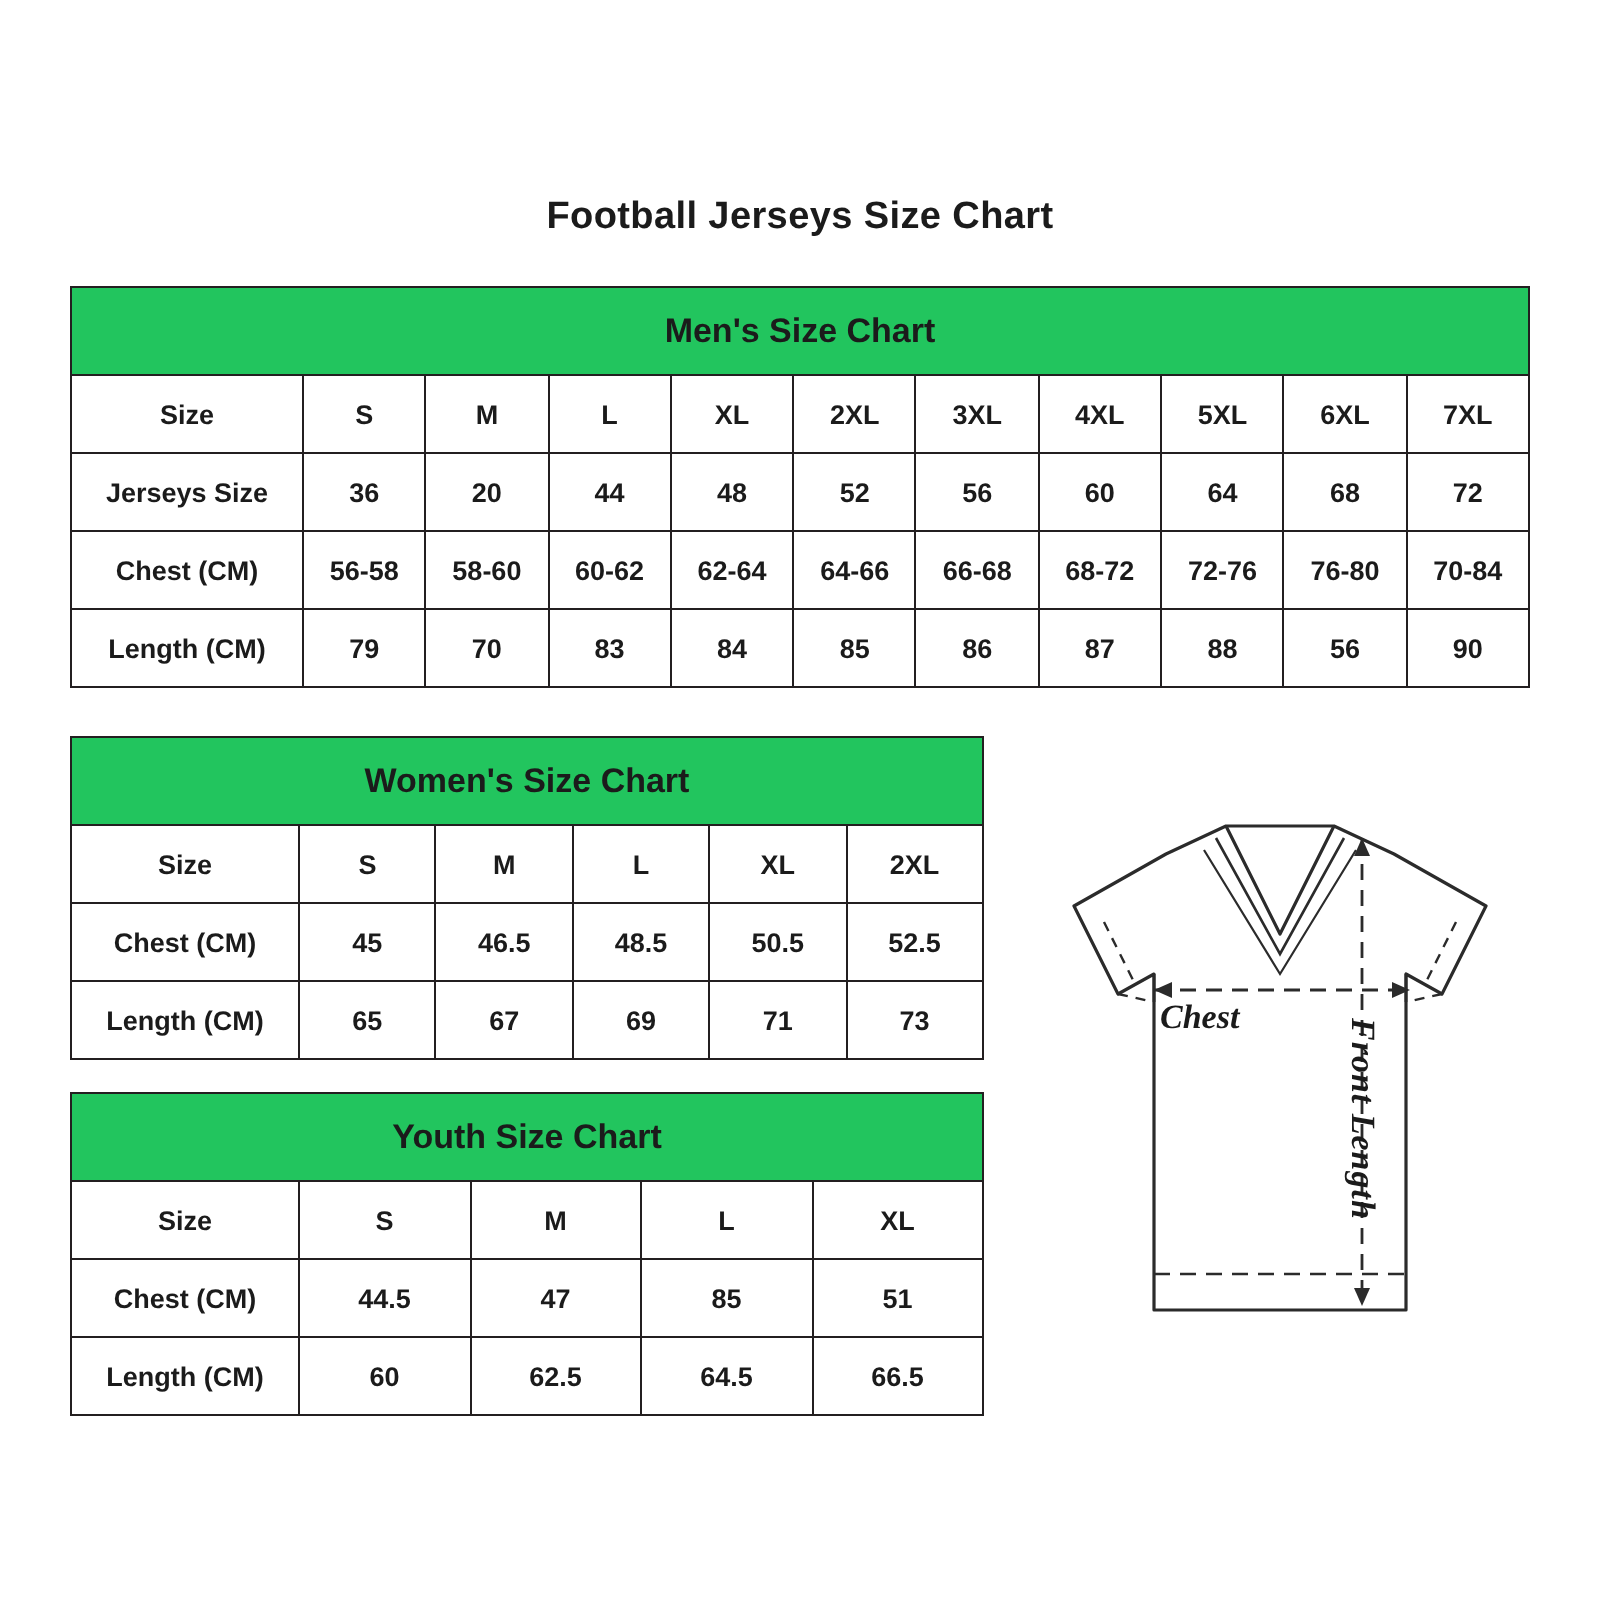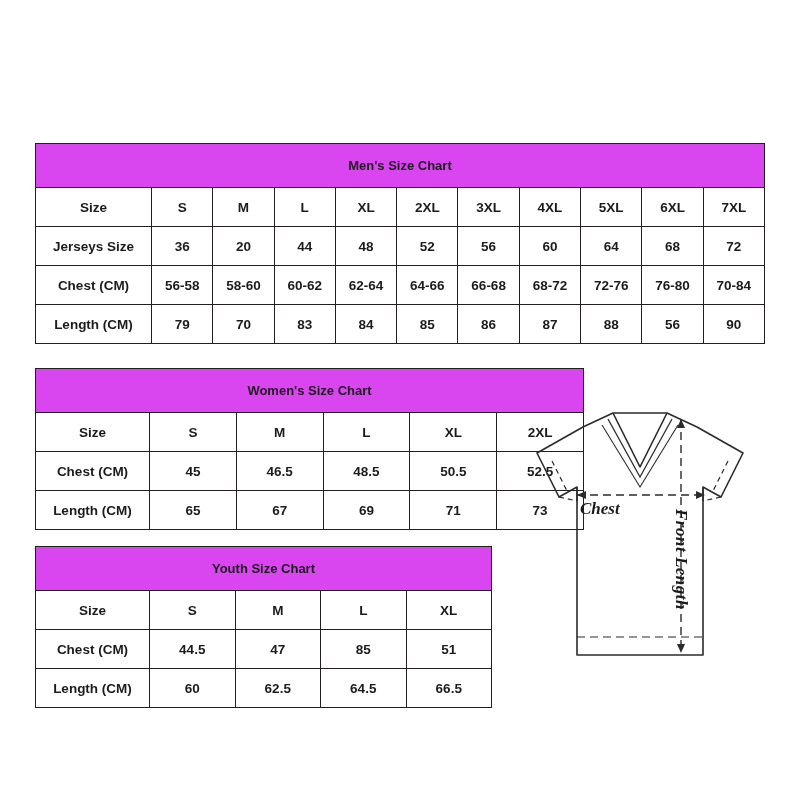--- a/index.html
+++ b/index.html
@@ -44,22 +44,22 @@
     font-size: 13.5px;
     font-weight: bold;
     color: #1b1b1b;
     padding: 0;
     height: 38px;
     white-space: nowrap;
   }
   table.chart caption {
     border: 1px solid #231f20;
     border-bottom: none;
-    background: #d946ef;
-    font-size: 13px;
+    background: #22c55e;
+    font-size: 17px;
     font-weight: bold;
     height: 43px;
     line-height: 43px;
     caption-side: top;
     color: #1b1b1b;
   }
   td.rowhead, th.rowhead {
     font-weight: bold;
   }
 
@@ -69,21 +69,21 @@
     top: 143px;
     width: 730px;
   }
   #mens-table td, #mens-table th { height: 38px; font-size: 13.5px; }
   #mens-table .c0 { width: 115px; }
 
   
   #womens-table {
     left: 35px;
     top: 368px;
-    width: 549px;
+    width: 457px;
   }
   #womens-table .c0 { width: 113px; }
 
   
   #youth-table {
     left: 35px;
     top: 546px;
     width: 457px;
   }
   #youth-table .c0 { width: 113px; }
@@ -113,20 +113,21 @@
     top: 104px;
     writing-mode: vertical-rl;
     letter-spacing: 0.5px;
   }
 </style>
 </head>
 <body>
 
 <div class="page">
 
+  <div class="title">Football Jerseys Size Chart</div>
 
   <table class="chart" id="mens-table">
     <caption>Men's Size Chart</caption>
     <tbody>
       <tr>
         <td class="rowhead c0">Size</td>
         <td>S</td>
         <td>M</td>
         <td>L</td>
         <td>XL</td>

